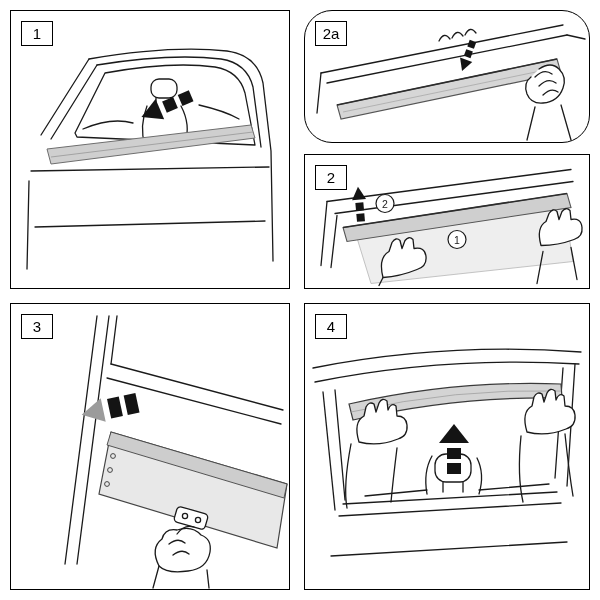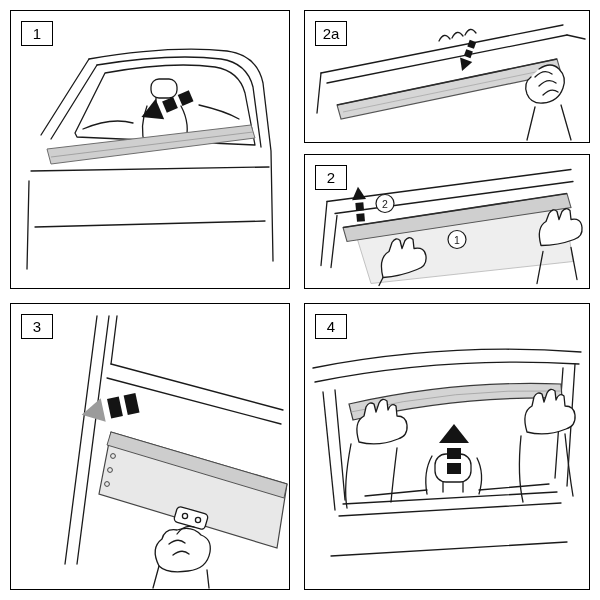--- a/index.html
+++ b/index.html
@@ -56,21 +56,21 @@
       <polygon points="36,138 240,114 244,127 40,153" fill="#cfcfcf" stroke="#6e6e6e" stroke-width="1"></polygon>
       <path d="M40 146 L242 121" fill="none" stroke="#9d9d9d" stroke-width="0.9"></path>
       <g transform="translate(182,84) rotate(157)" fill="#141414">
         <rect x="2" y="-6" width="12" height="12"></rect>
         <rect x="19" y="-6" width="12" height="12"></rect>
         <polygon points="36,-11 56,0 36,11"></polygon>
       </g>
     </svg>
   </section>
 
-  <section class="panel" style="left:304px; top:10px; width:286px; height:133px;">
+  <section class="panel" style="left:304px; top:10px; width:286px; height:133px;border-radius:28px;">
     <div class="step-box">
       <span>2a</span>
     </div>
     <svg viewBox="0 0 284 131">
       <g class="ln">
         <path d="M16 62 L258 14"></path>
         <path d="M22 72 L262 24"></path>
         <path d="M16 62 L12 102"></path>
         <path d="M262 24 L280 28"></path>
       </g>

